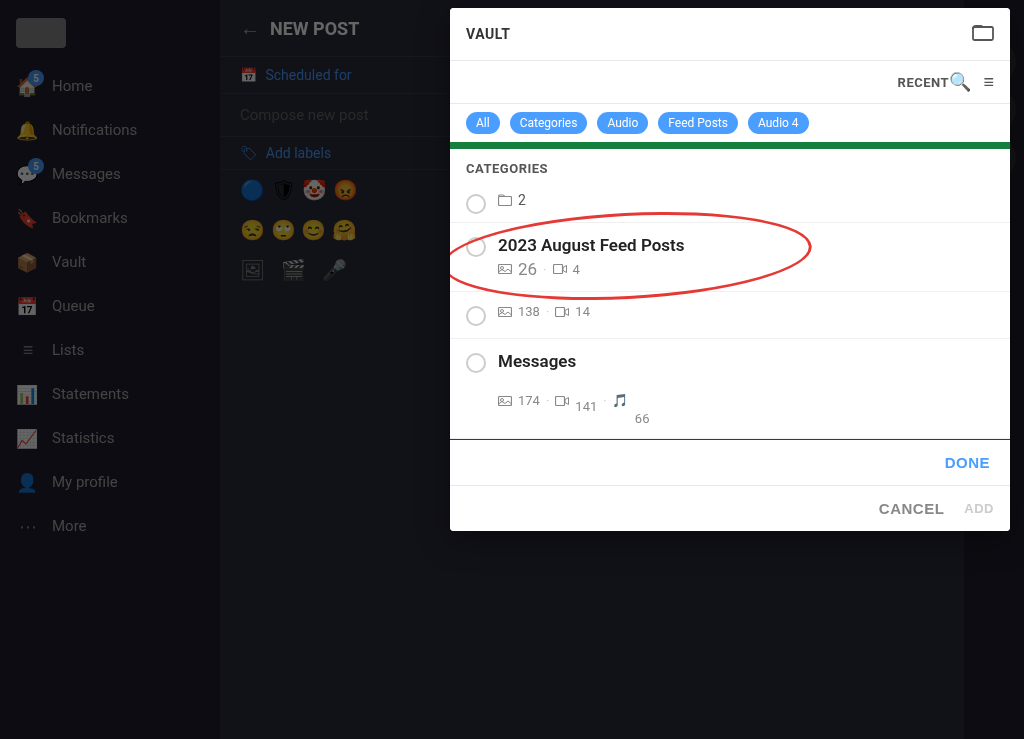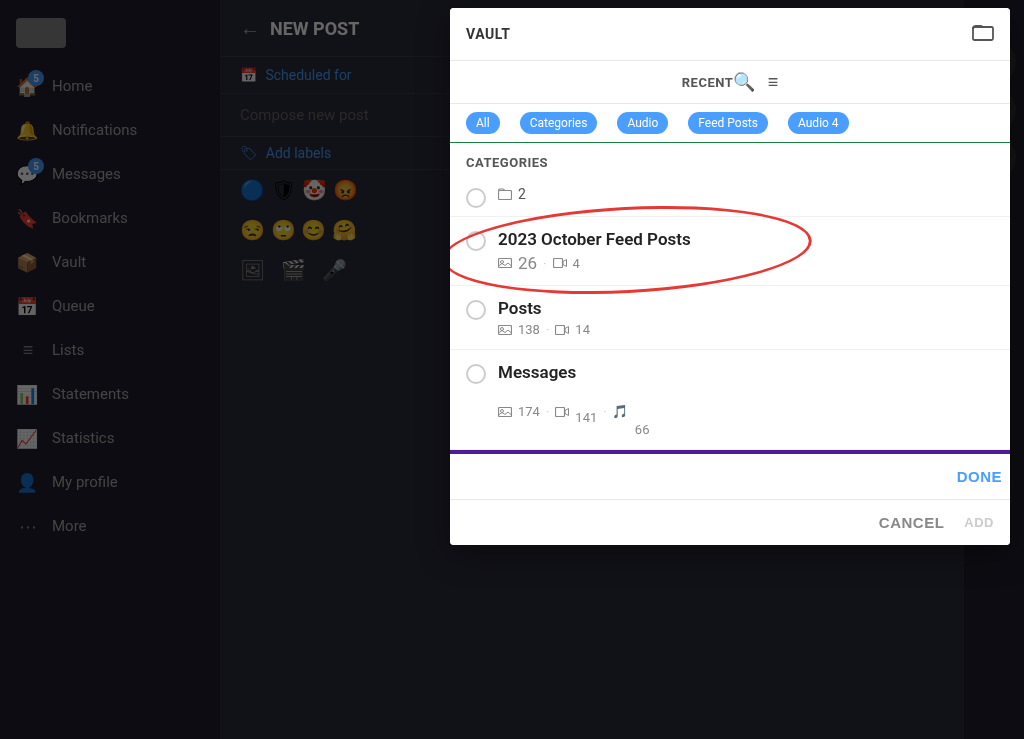--- a/index.html
+++ b/index.html
@@ -206,24 +206,24 @@
       letter-spacing: 0.5px;
     }
 
     .modal-vault-icon {
       font-size: 20px;
       color: #555;
     }
 
     
     .modal-recent-bar {
-      padding: 10px 5px;
-      display: flex;
-      align-items: center;
-      justify-content: center;
+      padding: 10px 16px;
+      display: flex;
+      align-items: center;
+      justify-content: flex-end;
       border-bottom: 1px solid #e8e8e8;
     }
 
     .modal-recent-label {
       font-size: 13px;
       font-weight: 700;
       color: #555;
       letter-spacing: 0.5px;
     }
 
@@ -231,23 +231,23 @@
       display: flex;
       gap: 12px;
       color: #555;
       font-size: 18px;
     }
 
     
     .recent-chips-row {
       padding: 8px 16px;
       display: flex;
-      gap: 20px;
+      gap: 10px;
       overflow: hidden;
-      border-bottom: 1px solid #15803d;
+      border-bottom: 7px solid #15803d;
     }
 
     .recent-chip {
       background: #4a9eff;
       color: #fff;
       border-radius: 16px;
       padding: 4px 10px;
       font-size: 12px;
       white-space: nowrap;
     }
@@ -317,24 +317,24 @@
       width: 360px;
       height: 90px;
       border: 3px solid #e53935;
       border-radius: 50%;
       pointer-events: none;
       transform: rotate(-5deg);
     }
 
     
     .modal-action-bar {
-      padding: 14px 8px;
+      padding: 14px 20px;
       display: flex;
       justify-content: flex-end;
-      border-top: 4px solid #4c1d95;
+      border-top: 1px solid #4c1d95;
     }
 
     .modal-done-btn {
       color: #4a9eff;
       font-size: 15px;
       font-weight: 600;
       cursor: pointer;
       background: none;
       border: none;
       letter-spacing: 0.5px;
@@ -527,21 +527,21 @@
           </svg>
         </span>
         <span style="font-size:14px; color:#555;">2</span>
       </div>
     </div>
   </div>
 
   <div class="category-item" style="position:relative;">
     <div class="category-radio"></div>
     <div class="category-info">
-      <div class="category-name">2023 October Feed Posts</div>
+      <div class="category-name">2023 August Feed Posts</div>
       <div class="category-meta">
         <span class="meta-item">
           <svg width="14" height="12" viewBox="0 0 14 12" fill="none">
             <rect x="0.5" y="1.5" width="13" height="9" rx="1" stroke="#888" stroke-width="1.2"></rect>
             <circle cx="4" cy="5" r="1.5" stroke="#888" stroke-width="1"></circle>
             <path d="M0.5 9 L4 6.5 L7 8.5 L10 6 L13.5 9" stroke="#888" stroke-width="1" fill="none"></path>
           </svg>
         </span>
         <span style="color:#888; font-size:17px;">26</span>
         <span class="dot">·</span>
@@ -564,21 +564,20 @@
       border: 3px solid #e53935;
       border-radius: 50%;
       pointer-events: none;
       transform: rotate(-3deg);
     "></div>
   </div>
 
   <div class="category-item">
     <div class="category-radio"></div>
     <div class="category-info">
-      <div class="category-name">Posts</div>
       <div class="category-meta">
         <span class="meta-item">
           <svg width="14" height="12" viewBox="0 0 14 12" fill="none">
             <rect x="0.5" y="1.5" width="13" height="9" rx="1" stroke="#888" stroke-width="1.2"></rect>
             <circle cx="4" cy="5" r="1.5" stroke="#888" stroke-width="1"></circle>
             <path d="M0.5 9 L4 6.5 L7 8.5 L10 6 L13.5 9" stroke="#888" stroke-width="1" fill="none"></path>
           </svg>
         </span>
         <span style="color:#888; font-size:13px;">138</span>
         <span class="dot">·</span>

